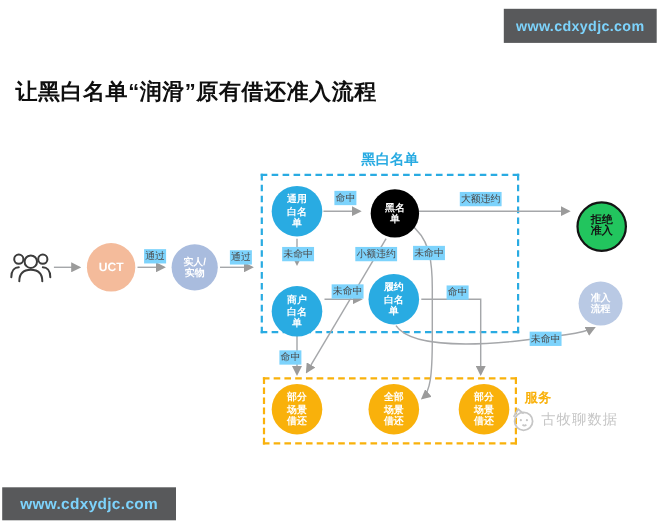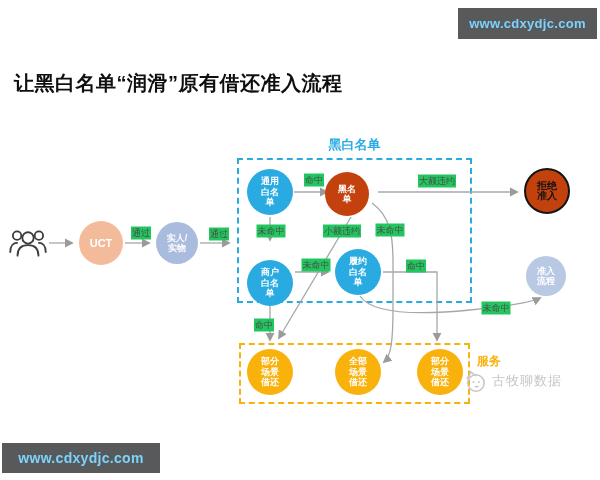--- a/index.html
+++ b/index.html
@@ -57,36 +57,36 @@
     display: flex; align-items: center; justify-content: center;
     text-align: center;
     color: #fff;
     font-size: 9px; font-weight: bold;
     line-height: 10.5px;
     white-space: pre-line;
   }
   .n-uct      { left: 79px;  top: 221px; width: 44px; height: 44px; background: #f4bb9b; font-size: 11px; }
   .n-verify   { left: 156px; top: 222px; width: 42px; height: 42px; background: #a9bcde; }
   .n-gwhite   { left: 247px; top: 169px; width: 46px; height: 46px; background: #29abe2; }
-  .n-black    { left: 325px; top: 172px; width: 44px; height: 44px; background: #c2410c; }
+  .n-black    { left: 337px; top: 172px; width: 44px; height: 44px; background: #000000; }
   .n-mwhite   { left: 247px; top: 260px; width: 46px; height: 46px; background: #29abe2; }
   .n-pwhite   { left: 335px; top: 249px; width: 46px; height: 46px; background: #29abe2; }
-  .n-reject   { left: 524px; top: 168px; width: 46px; height: 46px; background: #c2410c; border: 2.5px solid #141414; color: #141414; font-size: 10px; }
+  .n-reject   { left: 524px; top: 183px; width: 46px; height: 46px; background: #22c55e; border: 2.5px solid #141414; color: #141414; font-size: 10px; }
   .n-admit    { left: 526px; top: 256px; width: 40px; height: 40px; background: #b9c9e4; }
   .n-y1       { left: 247px; top: 349px; width: 46px; height: 46px; background: #f9b10b; }
   .n-y2       { left: 335px; top: 349px; width: 46px; height: 46px; background: #f9b10b; }
   .n-y3       { left: 417px; top: 349px; width: 46px; height: 46px; background: #f9b10b; }
 
   
   .edge-label {
     position: absolute; z-index: 3;
     transform: translate(-50%, -50%);
     font-size: 9px;
     color: #4b4b4b;
-    background: #22c55e;
+    background: #7dd3fc;
     padding: 0 1px;
     white-space: nowrap;
   }
 
   .users-icon { position: absolute; left: 8px; top: 224px; z-index: 2; }
 
   .watermark {
     position: absolute; left: 463px; top: 369px; z-index: 3;
     display: flex; align-items: center;
     color: #c6c6c6;

